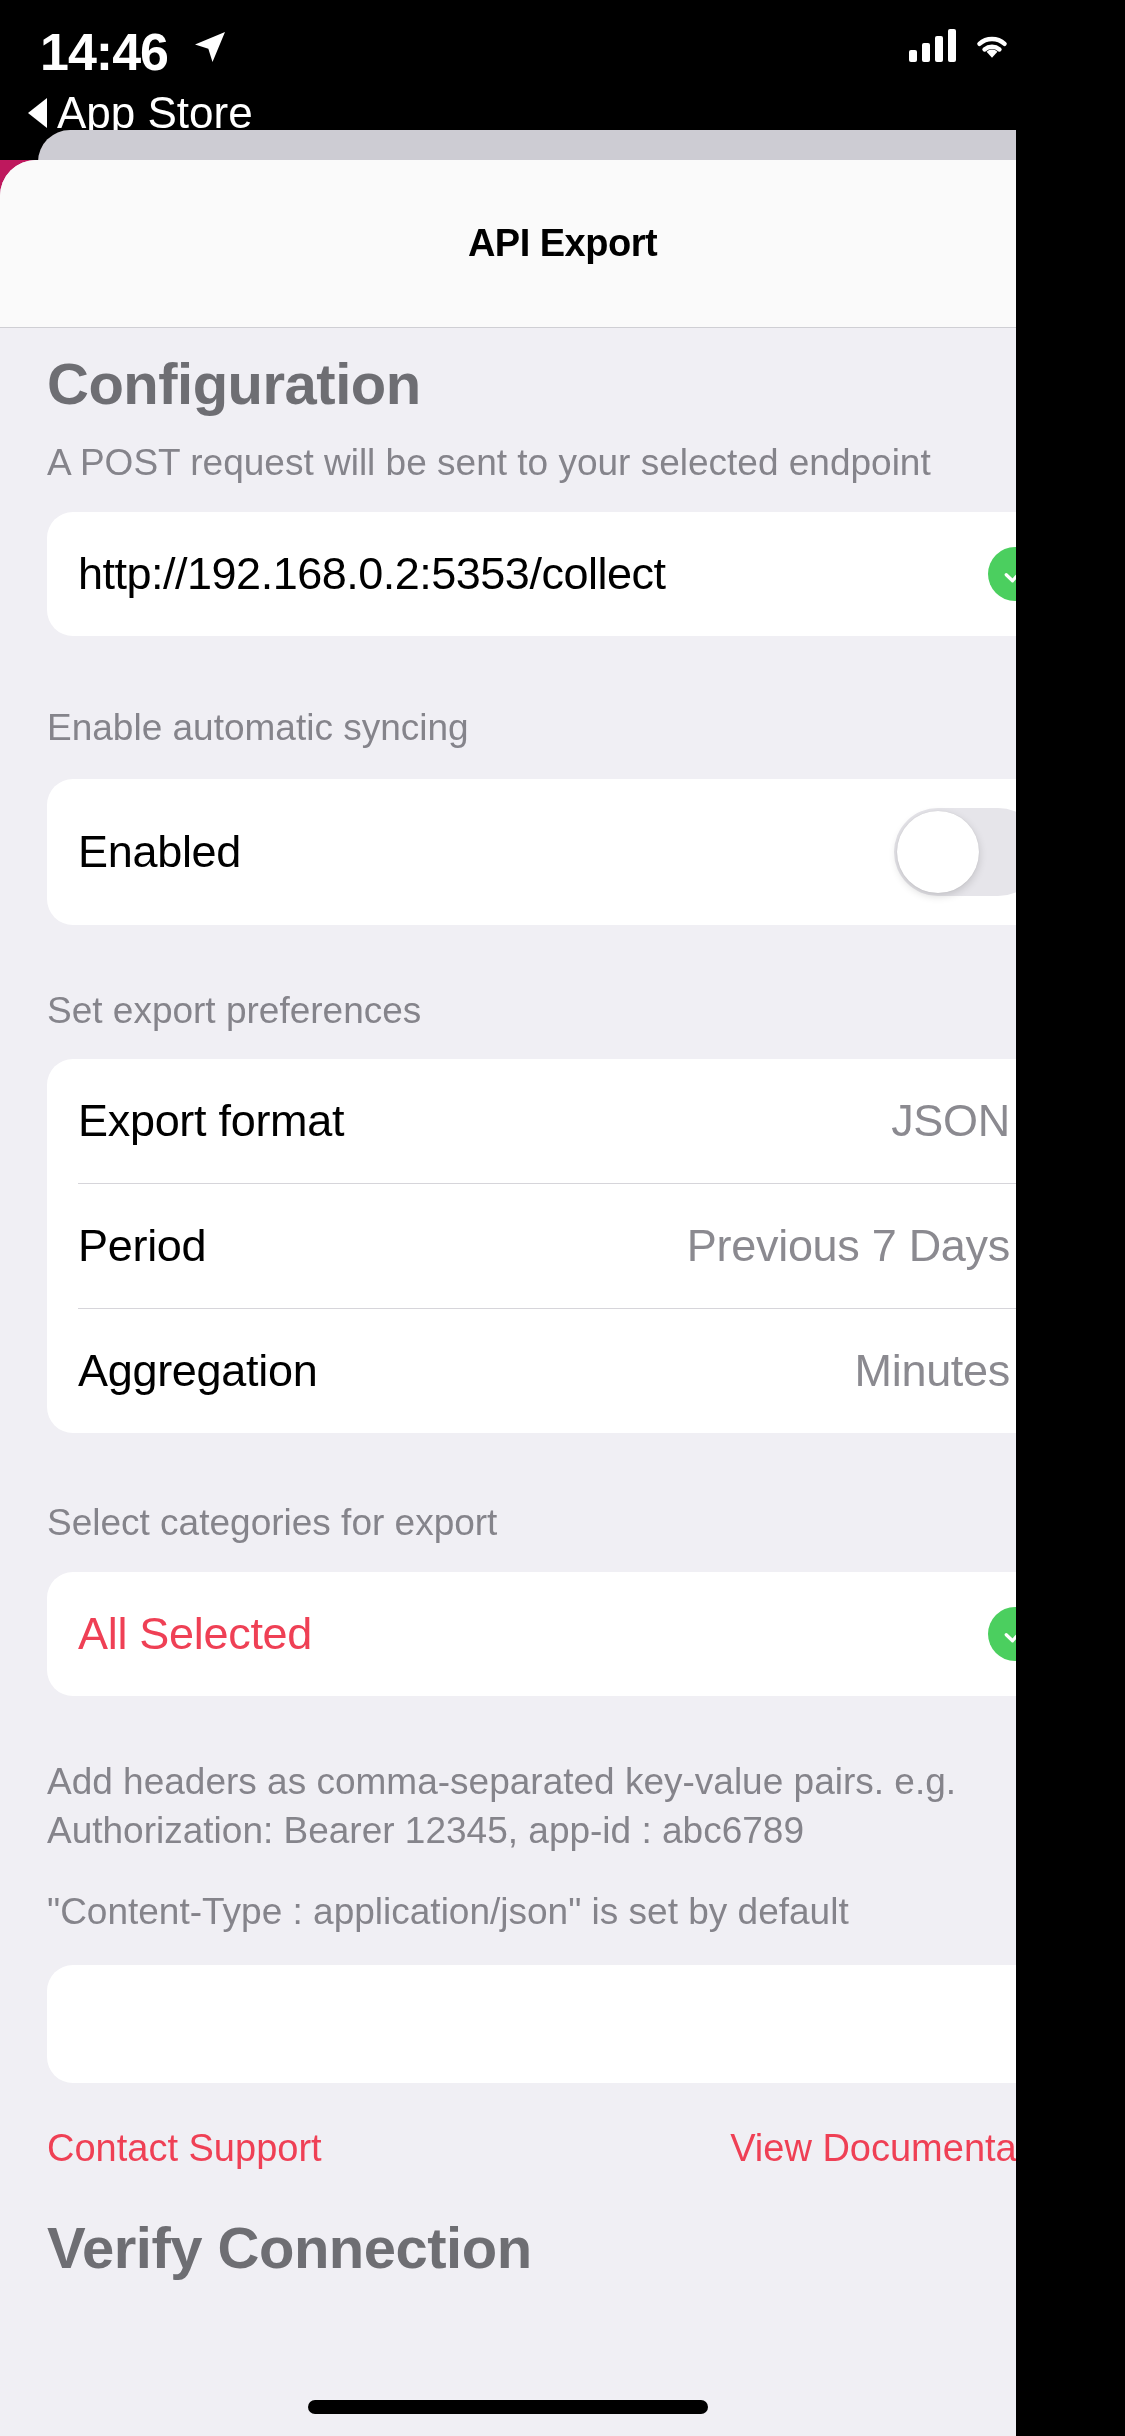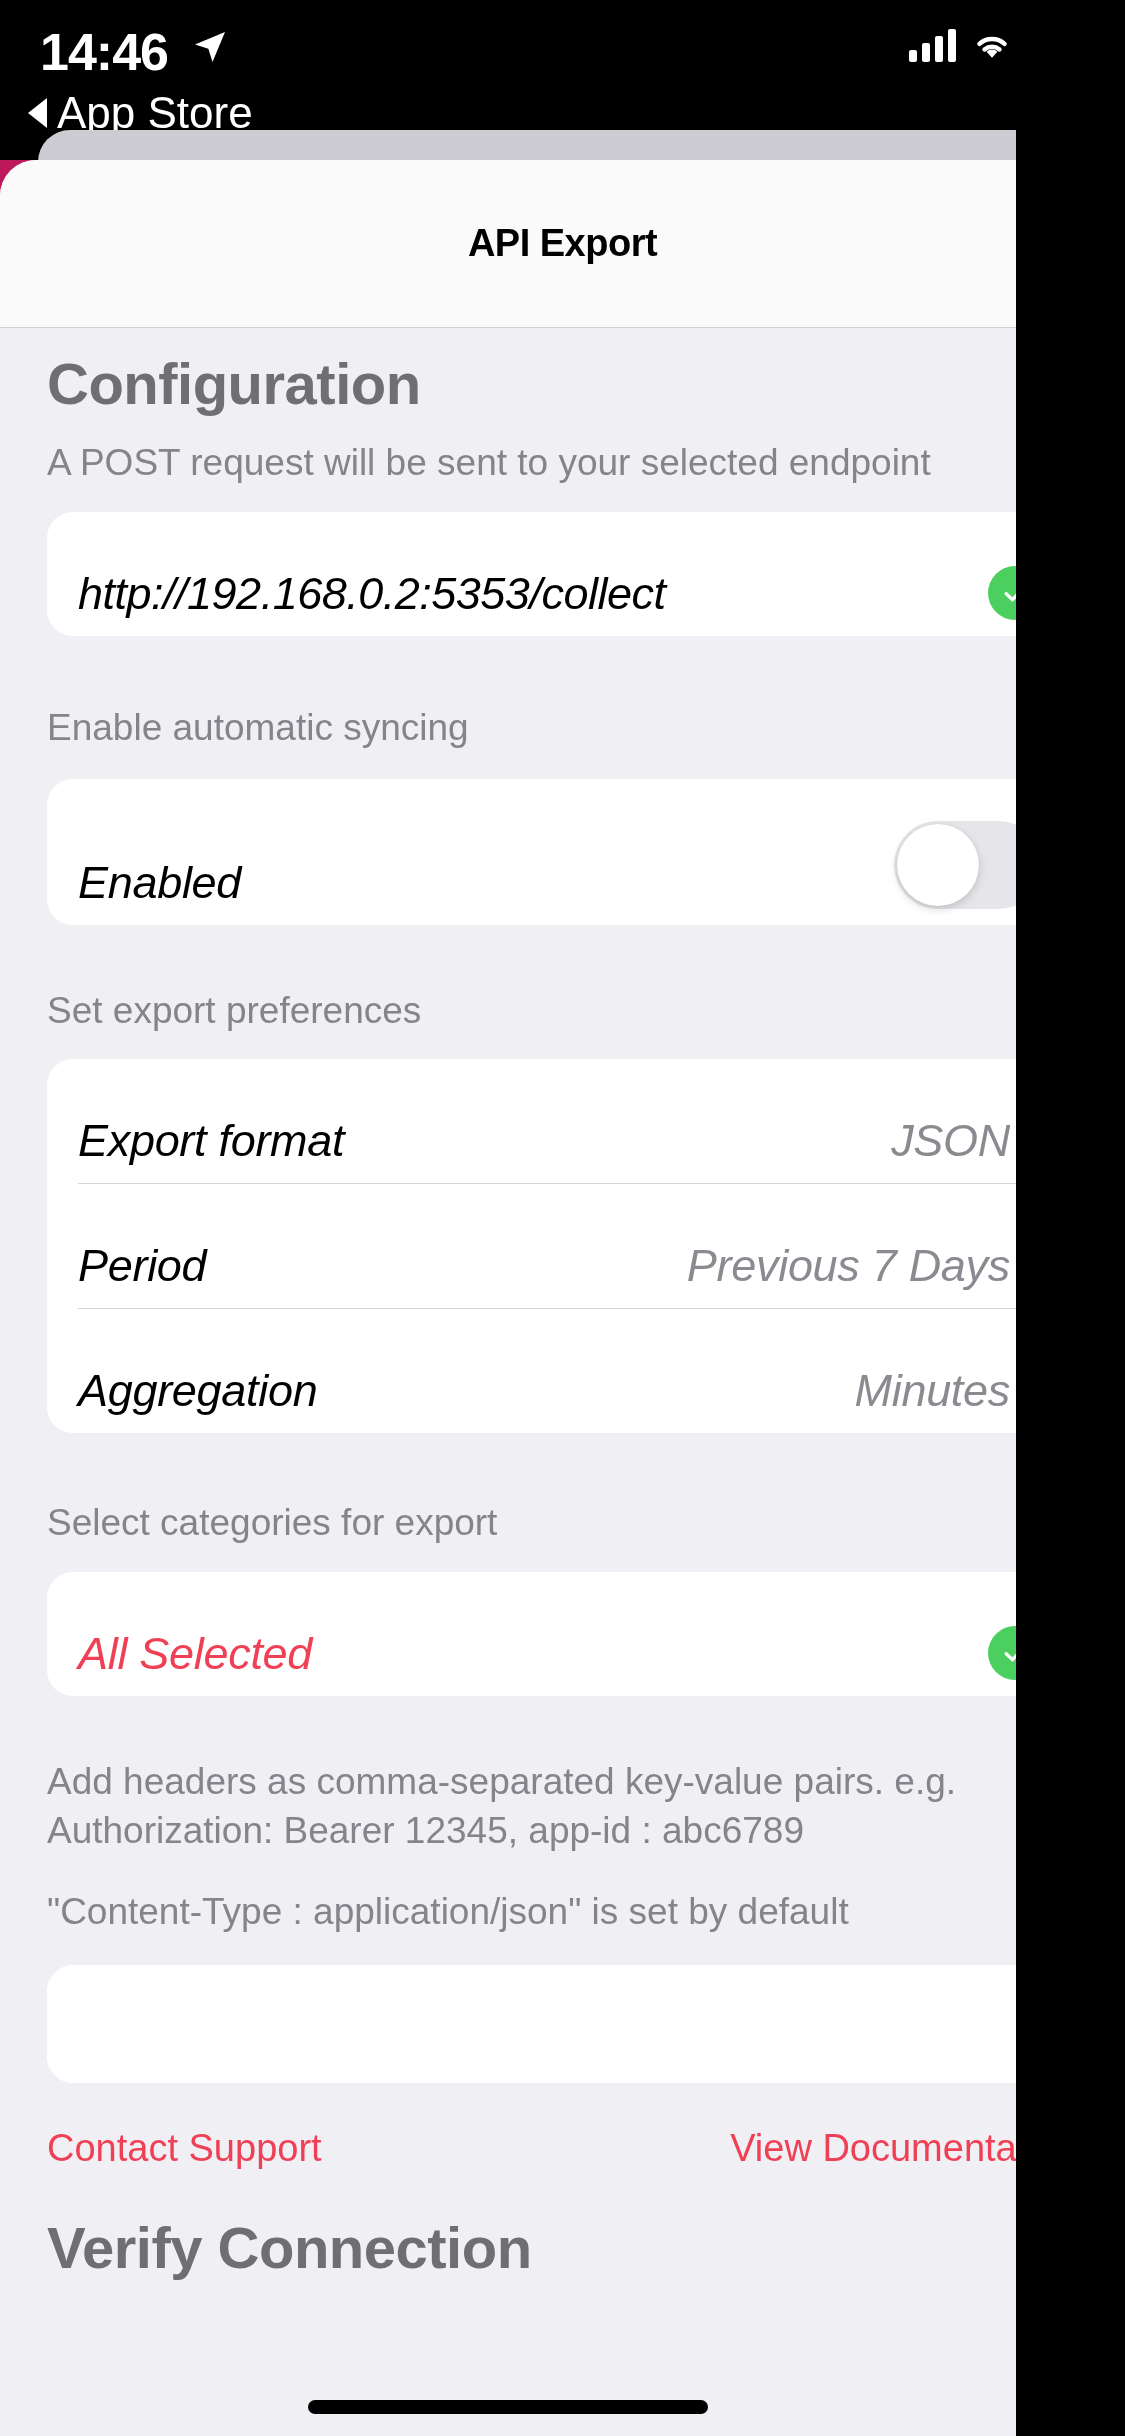--- a/index.html
+++ b/index.html
@@ -68,22 +68,22 @@
     padding:18px 0 0 47px; letter-spacing:-0.5px;
   }
   .caption {
     font-size:37px; color:#85848b; font-weight:400;
     padding:0 47px; line-height:1.32;
   }
   .card {
     margin:0 47px; background:#fff; border-radius:26px;
   }
   .row {
-    display:flex; align-items:flex-end; justify-content:space-between;
-    padding:0 36px 16px 31px; min-height:120px; position:relative;font-style:italic;
+    display:flex; align-items:center; justify-content:space-between;
+    padding:0 36px 0 31px; min-height:120px; position:relative;
   }
   .row-label { font-size:45px; color:#000; font-weight:400; letter-spacing:-0.3px; }
   .row-right { display:flex; align-items:center; gap:12px; }
   .row-value { font-size:45px; color:#8b8a90; font-weight:400; letter-spacing:-0.3px; }
   .chev { width:20px; height:34px; flex-shrink:0; }
   .divider { height:1px; background:#d6d5da; margin-left:31px; }
 
   .urlrow { min-height:124px; }
   .urltext { font-size:45px; color:#000; letter-spacing:-0.5px; }
 

